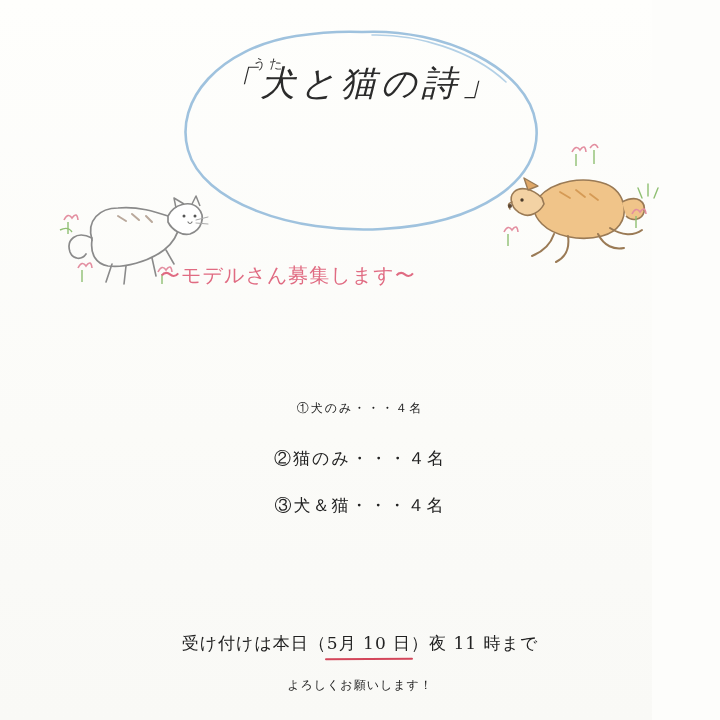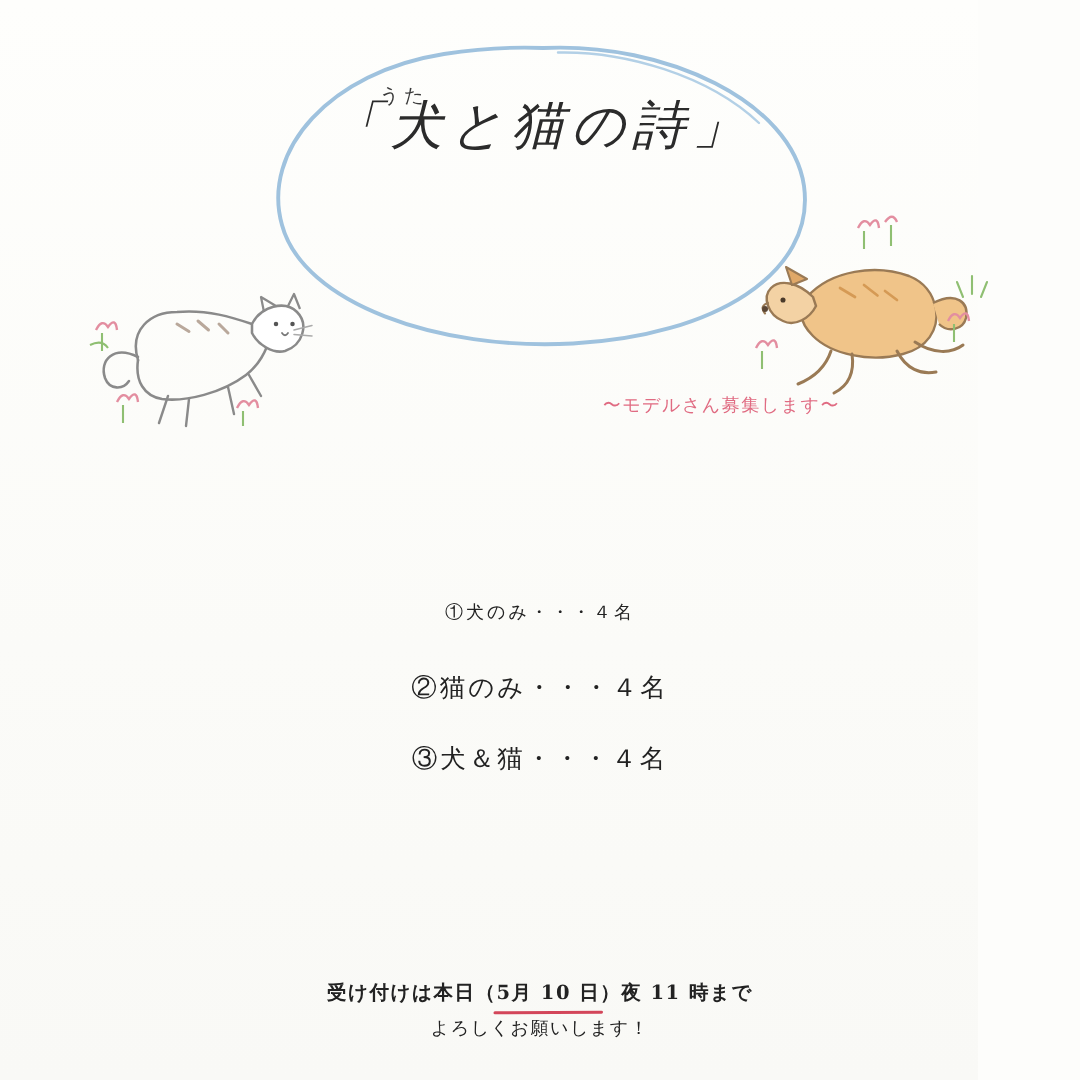--- a/index.html
+++ b/index.html
@@ -67,42 +67,42 @@
     letter-spacing: 3px;
     color: #2e2e2e;
   }
 
   
   .recruit {
     position: absolute;
     left: 160px;
     top: 262px;
     width: 400px;
-    text-align: right;
+    text-align: left;
     font-family: Liberation Serif, serif;
-    font-size: 12px;
+    font-size: 20px;
     letter-spacing: 1px;
     color: #e06b82;
     white-space: nowrap;
   }
 
   
   .line {
     position: absolute;
     width: 720px;
     text-align: center;
     font-family: "DejaVu Serif", serif;
     color: #222;
   }
   .l-spec   { top: 336px; font-size: 16px; letter-spacing: 1px; }
   .l-item1  { top: 400px; font-size: 12px; letter-spacing: 2px; }
   .l-item2  { top: 447px; font-size: 17px; letter-spacing: 2px; }
   .l-item3  { top: 494px; font-size: 17px; letter-spacing: 2px; }
   .l-note   { top: 562px; font-size: 15px; letter-spacing: 1px; }
-  .l-dead   { top: 653px; font-size: 13px; letter-spacing: 1px; font-weight: bold; }
+  .l-dead   { top: 632px; font-size: 17px; letter-spacing: 1px; }
   .l-regards{ top: 677px; font-size: 12px; letter-spacing: 1px; }
 
   .underline-red {
     position: relative;
     display: inline-block;
   }
   .underline-red::after {
     content: "";
     position: absolute;
     left: -2px;

